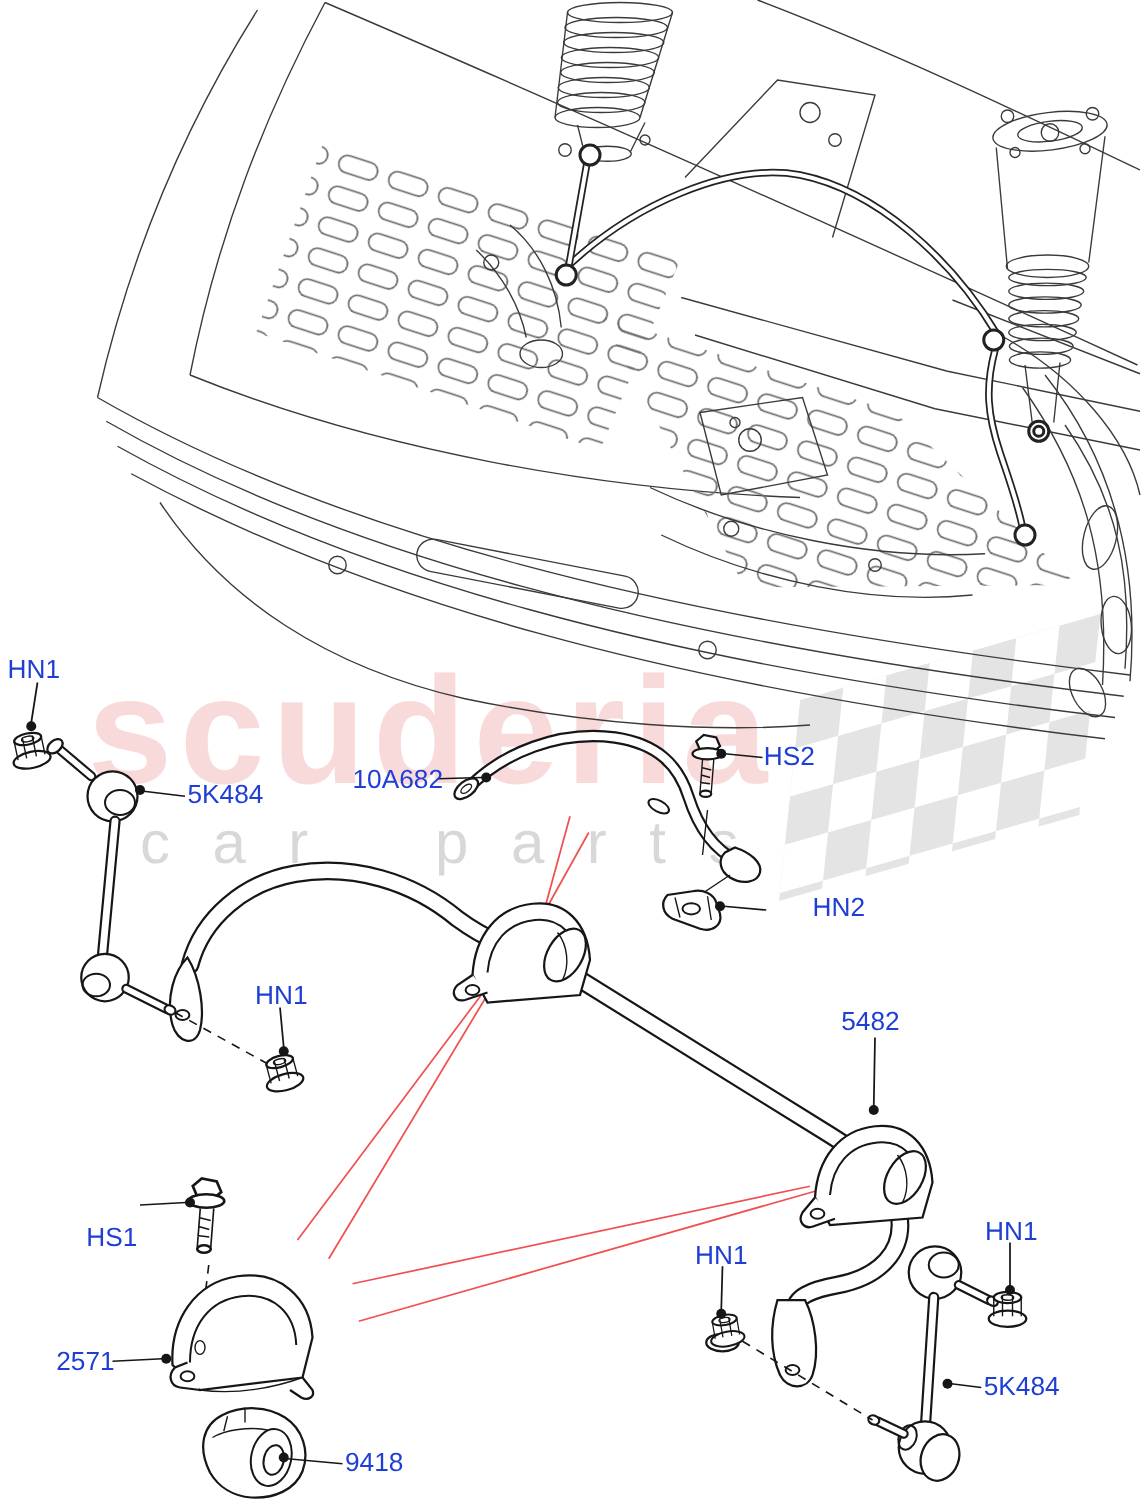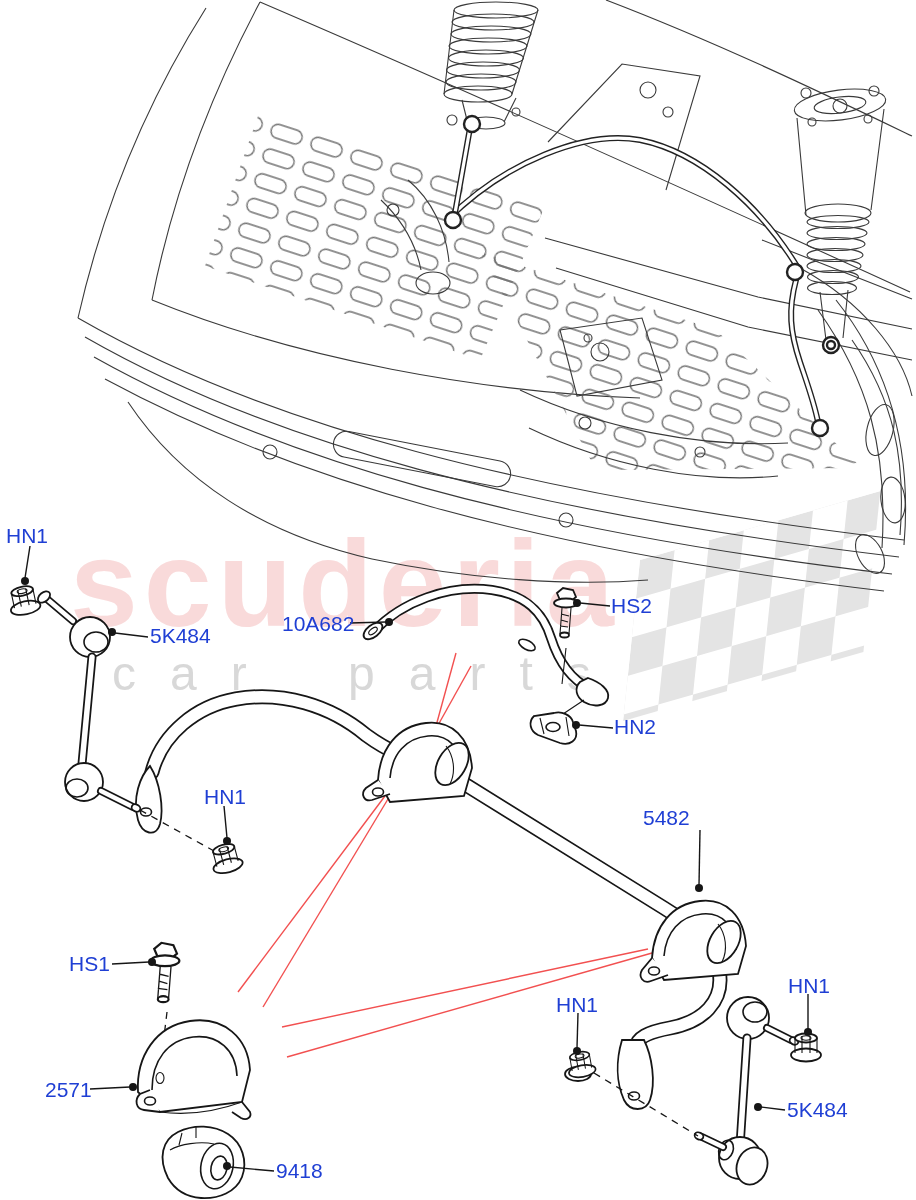--- a/index.html
+++ b/index.html
@@ -316,22 +316,22 @@
         <circle cx="133" cy="1087" r="4" class="dot"></circle>
     <line x1="274" y1="1171" x2="230" y2="1167" class="ldr"></line>
         <circle cx="227" cy="1166" r="4" class="dot"></circle>
   </g>
 </svg>
 
   <span class="callout" style="left:6px;top:525px">HN1</span>
   <span class="callout" style="left:150px;top:625px">5K484</span>
   <span class="callout" style="left:282px;top:613px">10A682</span>
   <span class="callout" style="left:611px;top:595px">HS2</span>
-  <span class="callout" style="left:614px;top:716px">HN2</span>
+  <span class="callout" style="left:650px;top:716px">HN2</span>
   <span class="callout" style="left:204px;top:786px">HN1</span>
-  <span class="callout" style="left:643px;top:807px">5482</span>
-  <span class="callout" style="left:69px;top:953px">HS1</span>
+  <span class="callout" style="left:673px;top:807px">5482</span>
+  <span class="callout" style="left:69px;top:980px">HS1</span>
   <span class="callout" style="left:556px;top:994px">HN1</span>
   <span class="callout" style="left:788px;top:975px">HN1</span>
   <span class="callout" style="left:787px;top:1099px">5K484</span>
   <span class="callout" style="left:45px;top:1079px">2571</span>
   <span class="callout" style="left:276px;top:1160px">9418</span>
 </div>
 
 </body></html>

